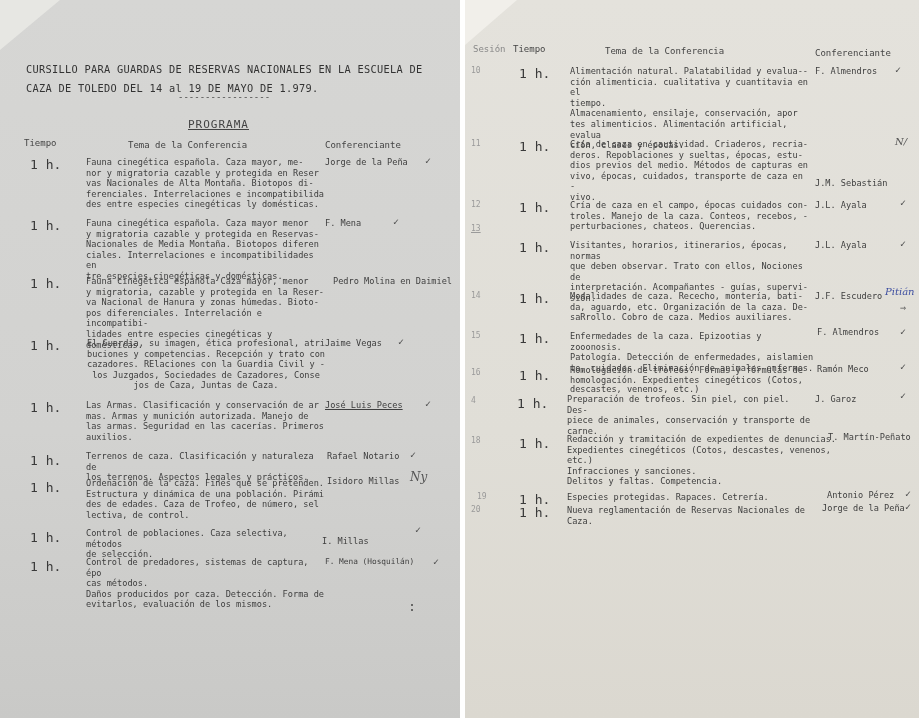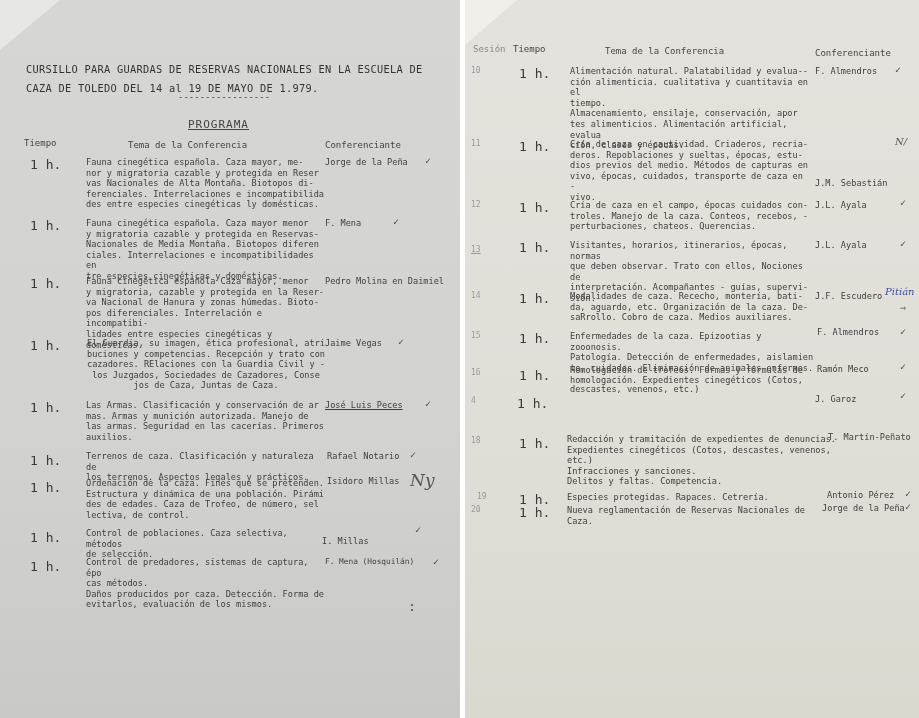--- a/index.html
+++ b/index.html
@@ -58,21 +58,21 @@
 tre especies cinegéticas y domésticas.</div>
   <div class="speaker" style="left:325px;top:218px;">F. Mena</div>
   <div class="check" style="left:393px;top:216px;">✓</div>
 
   <div class="time" style="left:30px;top:276px;">1 h.</div>
   <div class="row desc" style="left:86px;top:276px;width:240px;">Fauna cinegética española Caza mayor, menor
 y migratoria, cazable y protegida en la Reser-
 va Nacional de Hanura y zonas húmedas. Bioto-
 pos diferenciales. Interrelación e incompatibi-
 lidades entre especies cinegéticas y domésticas.</div>
-  <div class="speaker" style="left:325px;top:276px;">Pedro Molina en Daimiel</div>
+  <div class="speaker" style="left:333px;top:276px;">Pedro Molina en Daimiel</div>
 
   <div class="time" style="left:30px;top:338px;">1 h.</div>
   <div class="row desc" style="left:86px;top:338px;width:240px;text-align:center;">El Guardia, su imagen, ética profesional, atri
 buciones y competencias. Recepción y trato con
 cazadores. RElaciones con la Guardia Civil y -
 los Juzgados, Sociedades de Cazadores, Conse
 jos de Caza, Juntas de Caza.</div>
   <div class="speaker" style="left:325px;top:338px;">Jaime Vegas</div>
   <div class="check" style="left:398px;top:336px;">✓</div>
 
@@ -89,21 +89,21 @@
 los terrenos. Aspectos legales y prácticos.</div>
   <div class="speaker" style="left:327px;top:451px;">Rafael Notario</div>
   <div class="check" style="left:410px;top:449px;">✓</div>
 
   <div class="time" style="left:30px;top:480px;">1 h.</div>
   <div class="row desc" style="left:86px;top:478px;width:240px;">Ordenación de la caza. Fines que se pretenden.
 Estructura y dinámica de una población. Pirámi
 des de edades. Caza de Trofeo, de número, sel
 lectiva, de control.</div>
   <div class="speaker" style="left:327px;top:476px;">Isidoro Millas</div>
-  <div class="check" style="left:410px;top:470px;font-family:'DejaVu Serif',serif;font-style:italic;font-size:17px;">Ny</div>
+  <div class="check" style="left:410px;top:470px;font-family:'DejaVu Serif',serif;font-style:italic;font-size:12px;">Ny</div>
 
   <div class="time" style="left:30px;top:530px;">1 h.</div>
   <div class="row desc" style="left:86px;top:528px;width:240px;">Control de poblaciones. Caza selectiva, métodos
 de selección.</div>
   <div class="speaker" style="left:322px;top:536px;">I. Millas</div>
   <div class="check" style="left:415px;top:524px;">✓</div>
 
   <div class="time" style="left:30px;top:559px;">1 h.</div>
   <div class="row desc" style="left:86px;top:557px;width:240px;">Control de predadores, sistemas de captura, épo
 cas métodos.
@@ -146,21 +146,21 @@
   <div class="check" style="left:430px;top:136px;font-family:'DejaVu Serif',serif;font-style:italic;">N/</div>
 
   <div class="num" style="left:6px;top:200px;">12</div>
   <div class="time" style="left:54px;top:200px;">1 h.</div>
   <div class="row desc" style="left:105px;top:200px;width:240px;">Cría de caza en el campo, épocas cuidados con-
 troles. Manejo de la caza. Conteos, recebos, -
 perturbaciones, chateos. Querencias.</div>
   <div class="speaker" style="left:350px;top:200px;">J.L. Ayala</div>
   <div class="check" style="left:435px;top:197px;">✓</div>
 
-  <div class="num" style="left:6px;top:245px;text-decoration:underline;">13</div>
+  <div class="num" style="left:6px;top:224px;text-decoration:underline;">13</div>
   <div class="time" style="left:54px;top:240px;">1 h.</div>
   <div class="row desc" style="left:105px;top:240px;width:245px;">Visitantes, horarios, itinerarios, épocas, normas
 que deben observar. Trato con ellos, Nociones de
 interpretación. Acompañantes - guías, supervi-
 sión.</div>
   <div class="speaker" style="left:350px;top:240px;">J.L. Ayala</div>
   <div class="check" style="left:435px;top:238px;">✓</div>
 
   <div class="num" style="left:6px;top:291px;">14</div>
   <div class="time" style="left:54px;top:291px;">1 h.</div>
@@ -182,20 +182,23 @@
   <div class="num" style="left:6px;top:368px;">16</div>
   <div class="time" style="left:54px;top:368px;">1 h.</div>
   <div class="row desc" style="left:105px;top:366px;width:240px;line-height:9.5px;">Homologación de trofeos. Formas y fórmulas de
 homologación. Expedientes cinegéticos (Cotos,
 descastes, venenos, etc.)</div>
   <div class="speaker" style="left:352px;top:364px;">Ramón Meco</div>
   <div class="check" style="left:435px;top:361px;">✓</div>
 
   <div class="num" style="left:6px;top:396px;">4</div>
   <div class="time" style="left:52px;top:396px;">1 h.</div>
+  <div class="row desc" style="left:102px;top:394px;width:245px;">Preparación de trofeos. Sin piel, con piel. Des-
+piece de animales, conservación y transporte de
+carne.</div>
   <div class="speaker" style="left:350px;top:394px;">J. Garoz</div>
   <div class="check" style="left:435px;top:390px;">✓</div>
 
   <div class="num" style="left:6px;top:436px;">18</div>
   <div class="time" style="left:54px;top:436px;">1 h.</div>
   <div class="row desc" style="left:102px;top:434px;width:280px;">Redacción y tramitación de expedientes de denuncias.
 Expedientes cinegéticos (Cotos, descastes, venenos,
 etc.)
 Infracciones y sanciones.
 Delitos y faltas. Competencia.</div>

